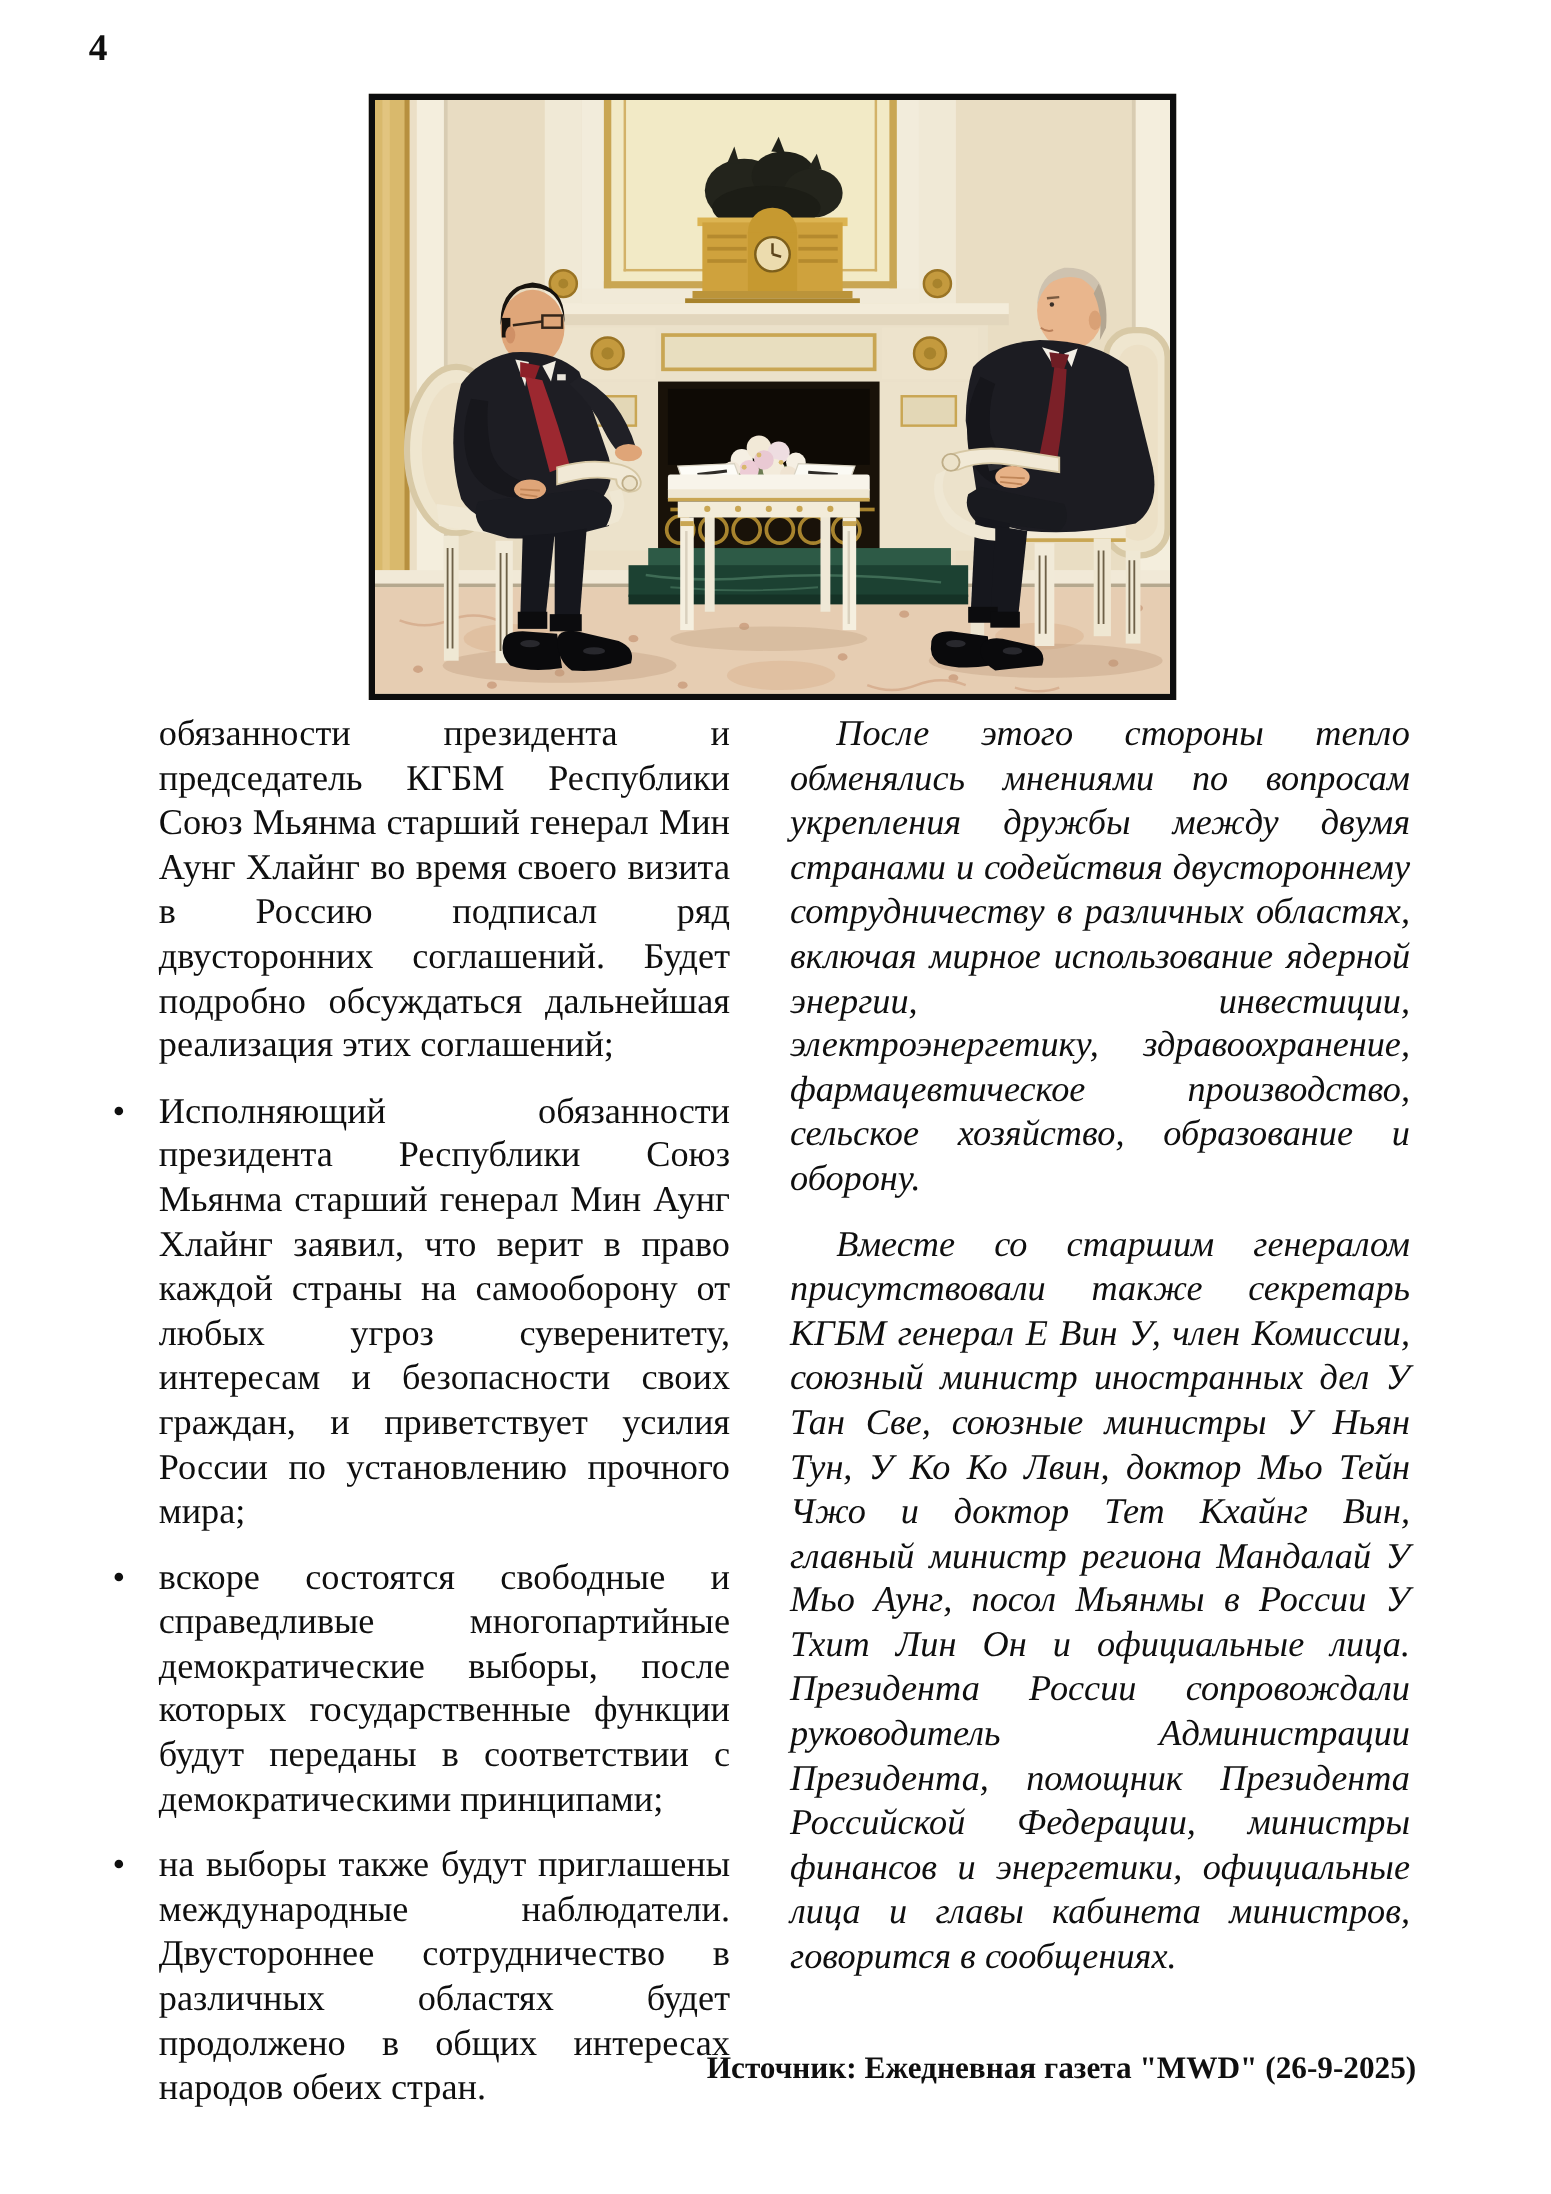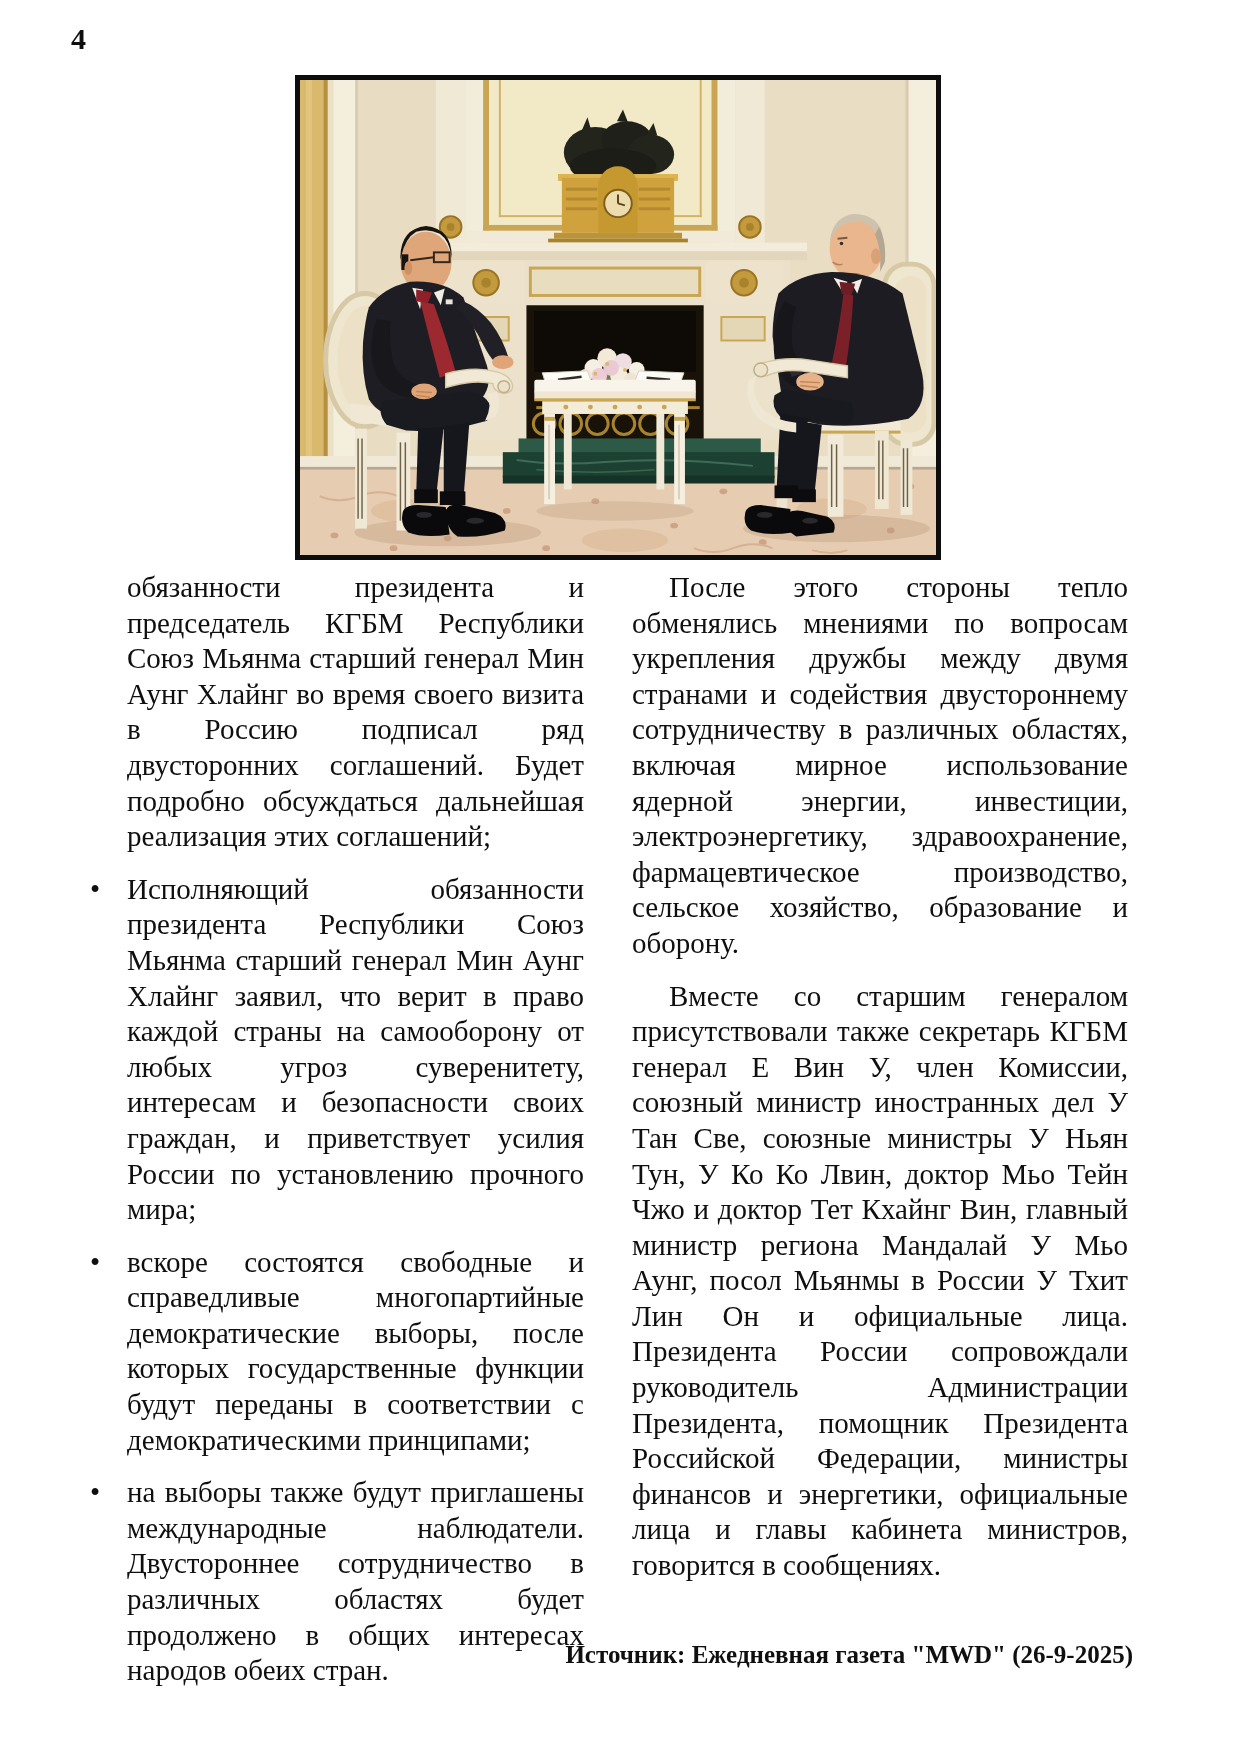--- a/index.html
+++ b/index.html
@@ -26,21 +26,21 @@
     position:absolute; left:88px; top:570px; width:1040px;
     display:flex; gap:48px;
     font-size:29px; line-height:35.6px;
     text-align:justify;
   }
   .col { width:496px; }
   .cont { margin:0 0 17px 39px; }
   ul.bullets { list-style:none; margin:0; padding:0 0 0 39px; }
   ul.bullets li { position:relative; margin:0 0 17px 0; }
   .marker { position:absolute; left:-37px; top:0; }
-  .col-right p { margin:0 0 17px 0; text-indent:37px; }
+  .col-right p { margin:0 0 17px 0; text-indent:37px;font-style:italic; }
   .source {
     position:absolute; top:1641px; right:108px;
     font-size:25px; font-weight:bold;
     white-space:nowrap;
   }
 </style>
 </head>
 <body>
 
 <div class="page">

